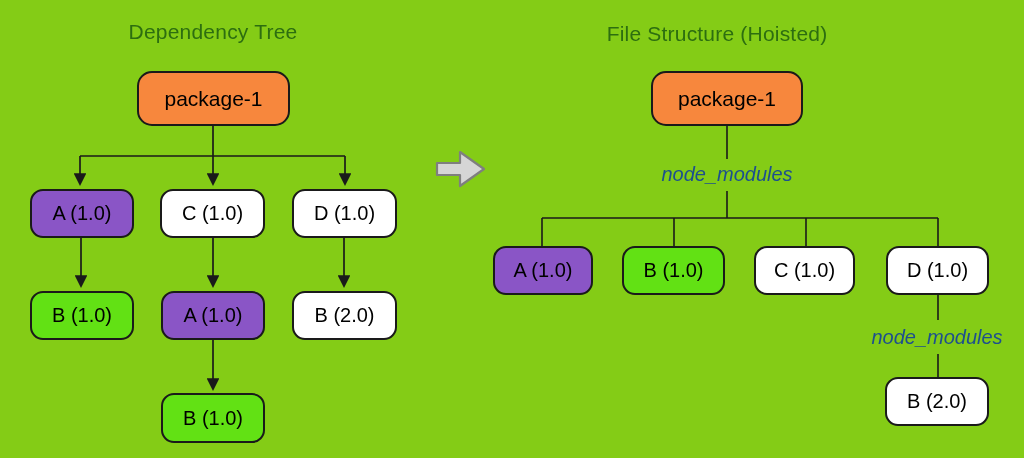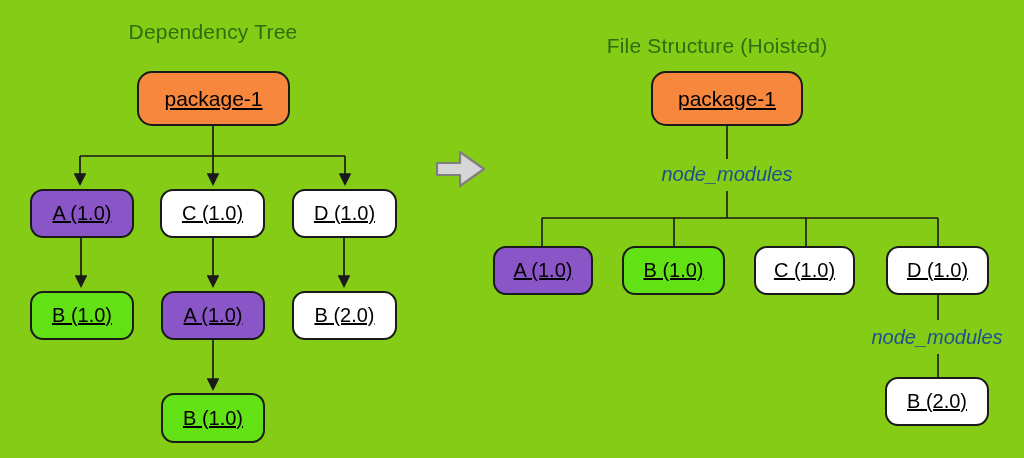--- a/index.html
+++ b/index.html
@@ -30,21 +30,20 @@
     box-sizing: border-box;
     border: 2px solid #1a1a1a;
     border-radius: 13px;
     display: flex;
     align-items: center;
     justify-content: center;
     font-size: 20px;
     color: #000000;
     white-space: nowrap;
     background: #ffffff;
-    text-decoration: underline;
   }
   .node.root { font-size: 21px; border-radius: 15px; }
   .folder-label {
     position: absolute;
     text-align: center;
     font-size: 20px;
     white-space: nowrap;
     font-style: italic;
   }
 </style>
@@ -98,21 +97,21 @@
   <div class="node" style="left: 292px; top: 189px; width: 105px; height: 49px; background-color: rgb(255, 255, 255);">D (1.0)</div>
 
   <div class="node" style="left: 30px; top: 291px; width: 104px; height: 49px; background-color: rgb(98, 225, 20);">B (1.0)</div>
 
   <div class="node" style="left: 161px; top: 291px; width: 104px; height: 49px; background-color: rgb(138, 85, 198);">A (1.0)</div>
 
   <div class="node" style="left: 292px; top: 291px; width: 105px; height: 49px; background-color: rgb(255, 255, 255);">B (2.0)</div>
 
   <div class="node" style="left: 161px; top: 393px; width: 104px; height: 50px; background-color: rgb(98, 225, 20);">B (1.0)</div>
 
-  <div class="tree-title" style="left: 567px; top: 22px; width: 300px; color: rgb(45, 110, 16); margin-top: 12px;">File Structure (Hoisted)</div>
+  <div class="tree-title" style="left: 567px; top: 22px; width: 300px; color: rgb(45, 110, 16);">File Structure (Hoisted)</div>
 
   <div class="node root" style="left: 651px; top: 71px; width: 152px; height: 55px; background-color: rgb(247, 135, 61);">package-1</div>
 
   <div class="folder-label" style="left: 627px; top: 163px; width: 200px; color: rgb(29, 79, 143);">node_modules</div>
 
   <div class="node" style="left: 493px; top: 246px; width: 100px; height: 49px; background-color: rgb(138, 85, 198);">A (1.0)</div>
 
   <div class="node" style="left: 622px; top: 246px; width: 103px; height: 49px; background-color: rgb(98, 225, 20);">B (1.0)</div>
 
   <div class="node" style="left: 754px; top: 246px; width: 101px; height: 49px; background-color: rgb(255, 255, 255);">C (1.0)</div>

